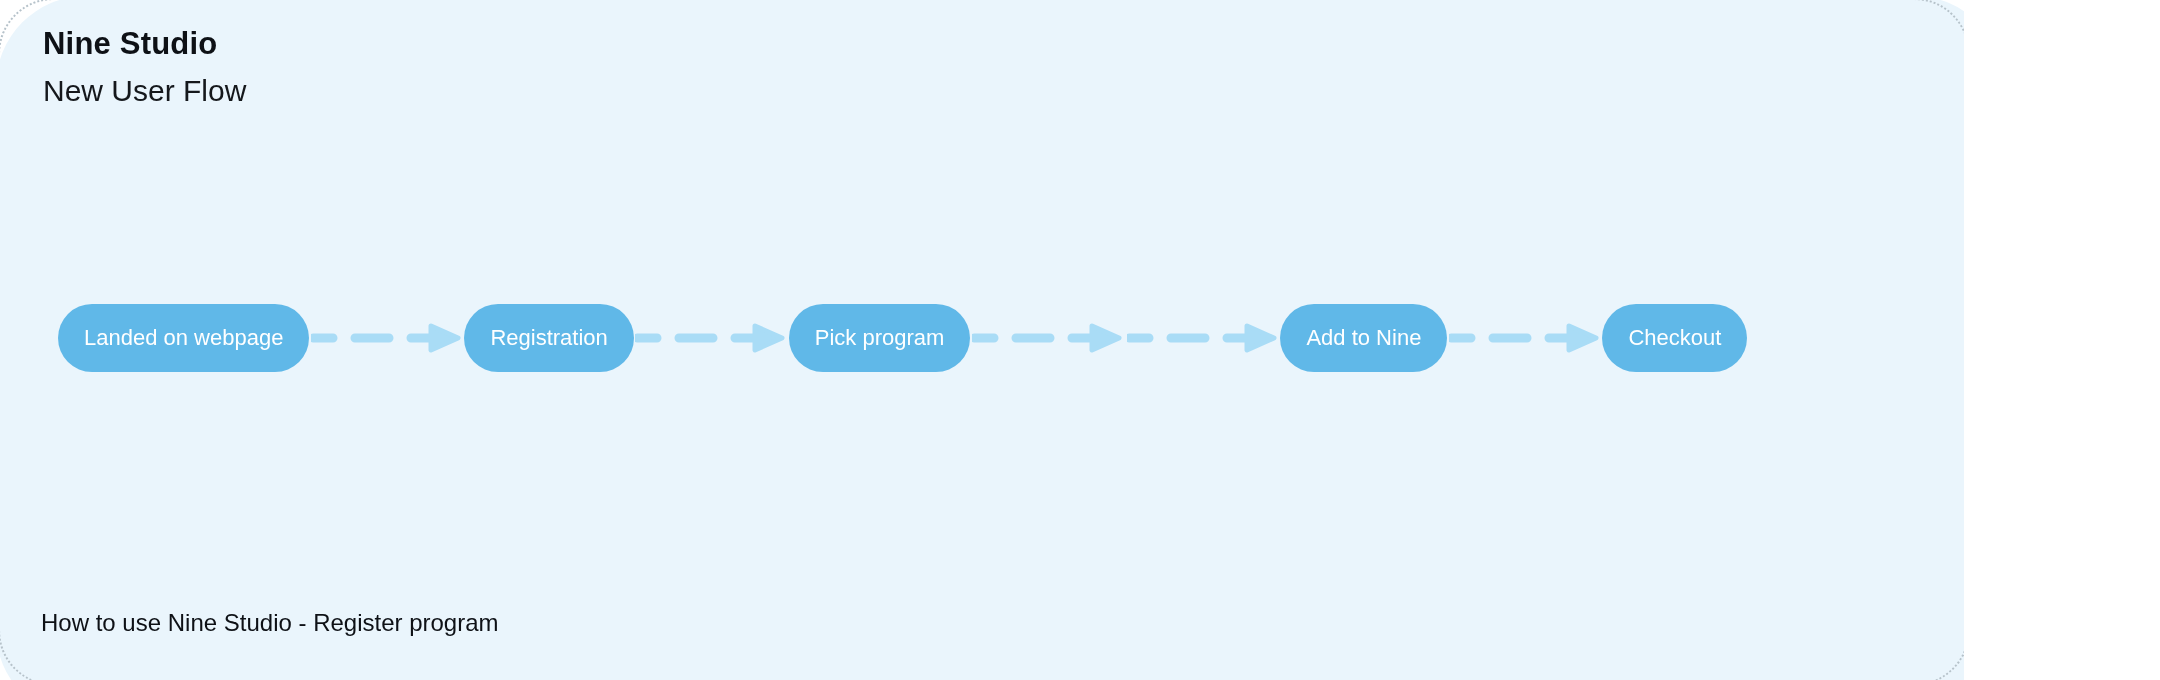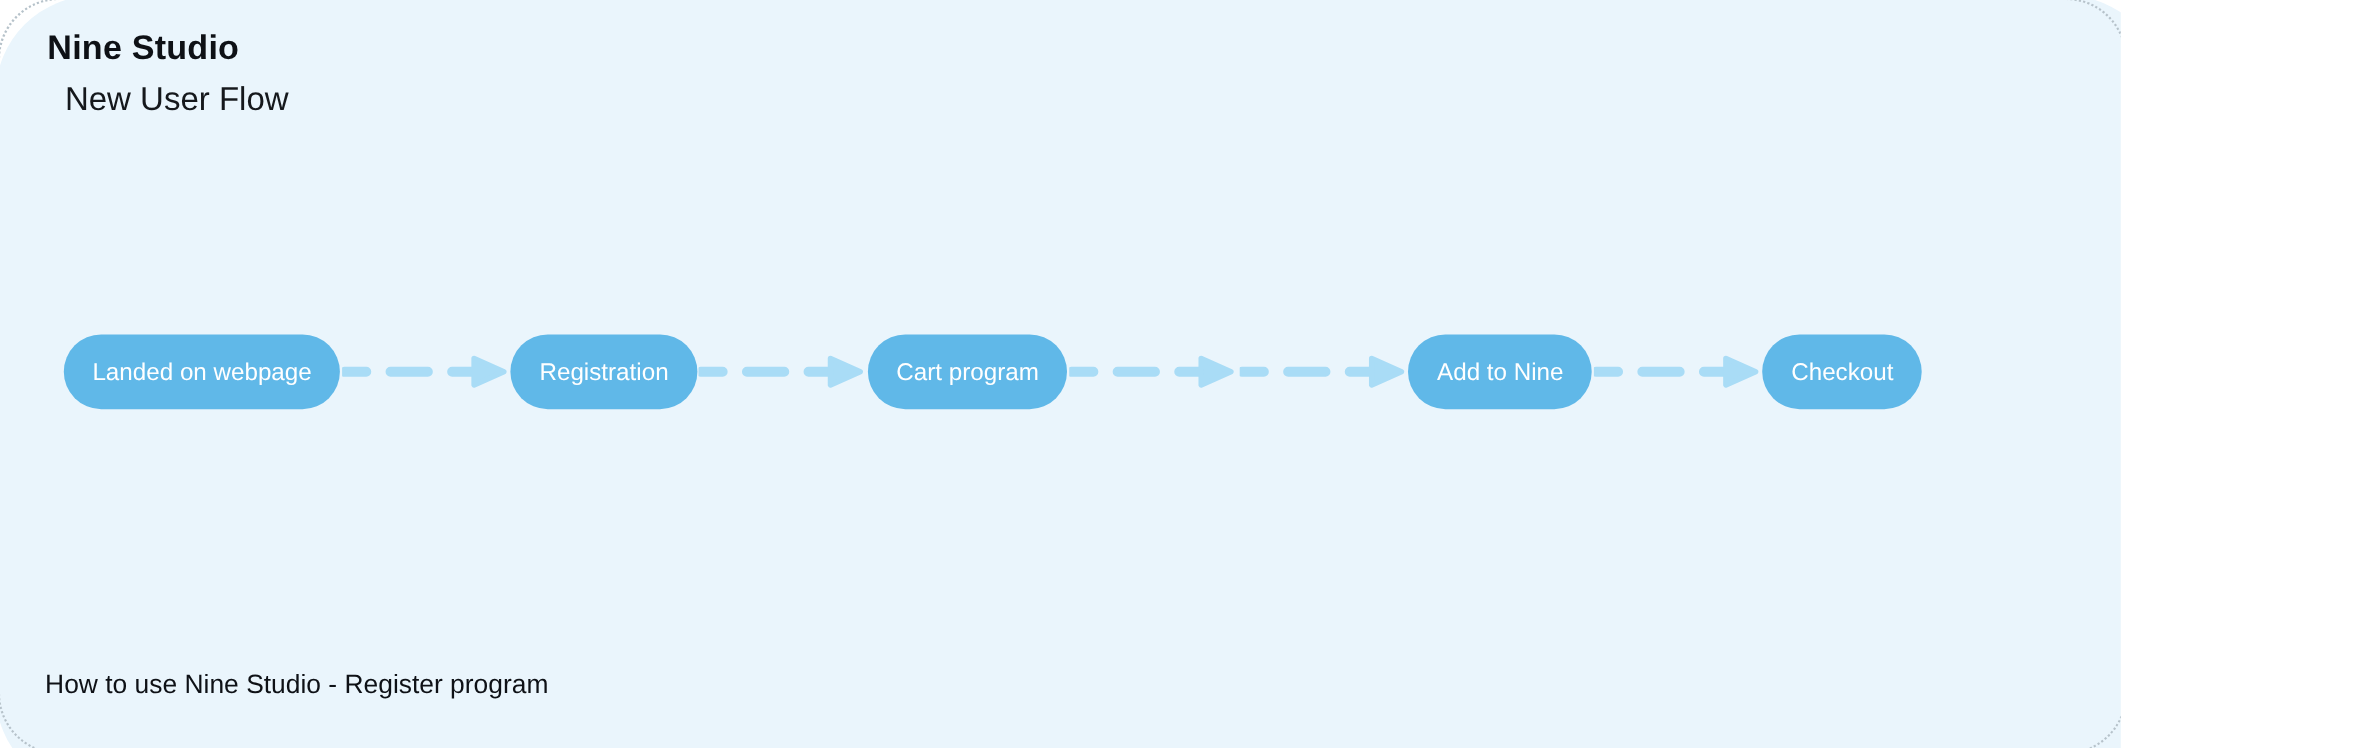--- a/index.html
+++ b/index.html
@@ -9,20 +9,21 @@
     width: 2160px;
     height: 680px;
     overflow: hidden;
     font-family: "Liberation Sans", sans-serif;
   }
   .canvas {
     position: relative;
     width: 1928px;
     height: 680px;
     overflow: hidden;
+    padding-left: 36px;
   }
   
   .panel {
     position: absolute;
     top: -4px;
     left: -4px;
     right: -40px;
     bottom: -40px;
     background: #EAF5FC;
     border-radius: 90px;
@@ -48,21 +49,21 @@
     top: 26px;
   }
   .title {
     margin: 0;
     font-size: 31px;
     font-weight: 700;
     color: #0E1116;
     letter-spacing: 0.2px;
   }
   .subtitle {
-    margin: 12px 0 0 16px;
+    margin: 12px 0 0 0;
     font-size: 30px;
     font-weight: 400;
     color: #15181C;
   }
   .flow-row {
     position: absolute;
     left: 58px;
     top: 304px;
     height: 68px;
     display: flex;
@@ -147,21 +148,21 @@
       </div>
 
       <div class="connector">
         <svg width="152" height="34" viewBox="0 0 152 34">
           <line class="dash-line" x1="2" y1="17" x2="118" y2="17"></line>
           <polygon class="arrow-head" points="120,5 147,17 120,29"></polygon>
         </svg>
       </div>
 
       <div class="node">
-        <span class="node-label">Cart program</span>
+        <span class="node-label">Pick program</span>
       </div>
 
       <div class="connector">
         <svg width="152" height="34" viewBox="0 0 152 34">
           <line class="dash-line" x1="2" y1="17" x2="118" y2="17"></line>
           <polygon class="arrow-head" points="120,5 147,17 120,29"></polygon>
         </svg>
       </div>
 
 

